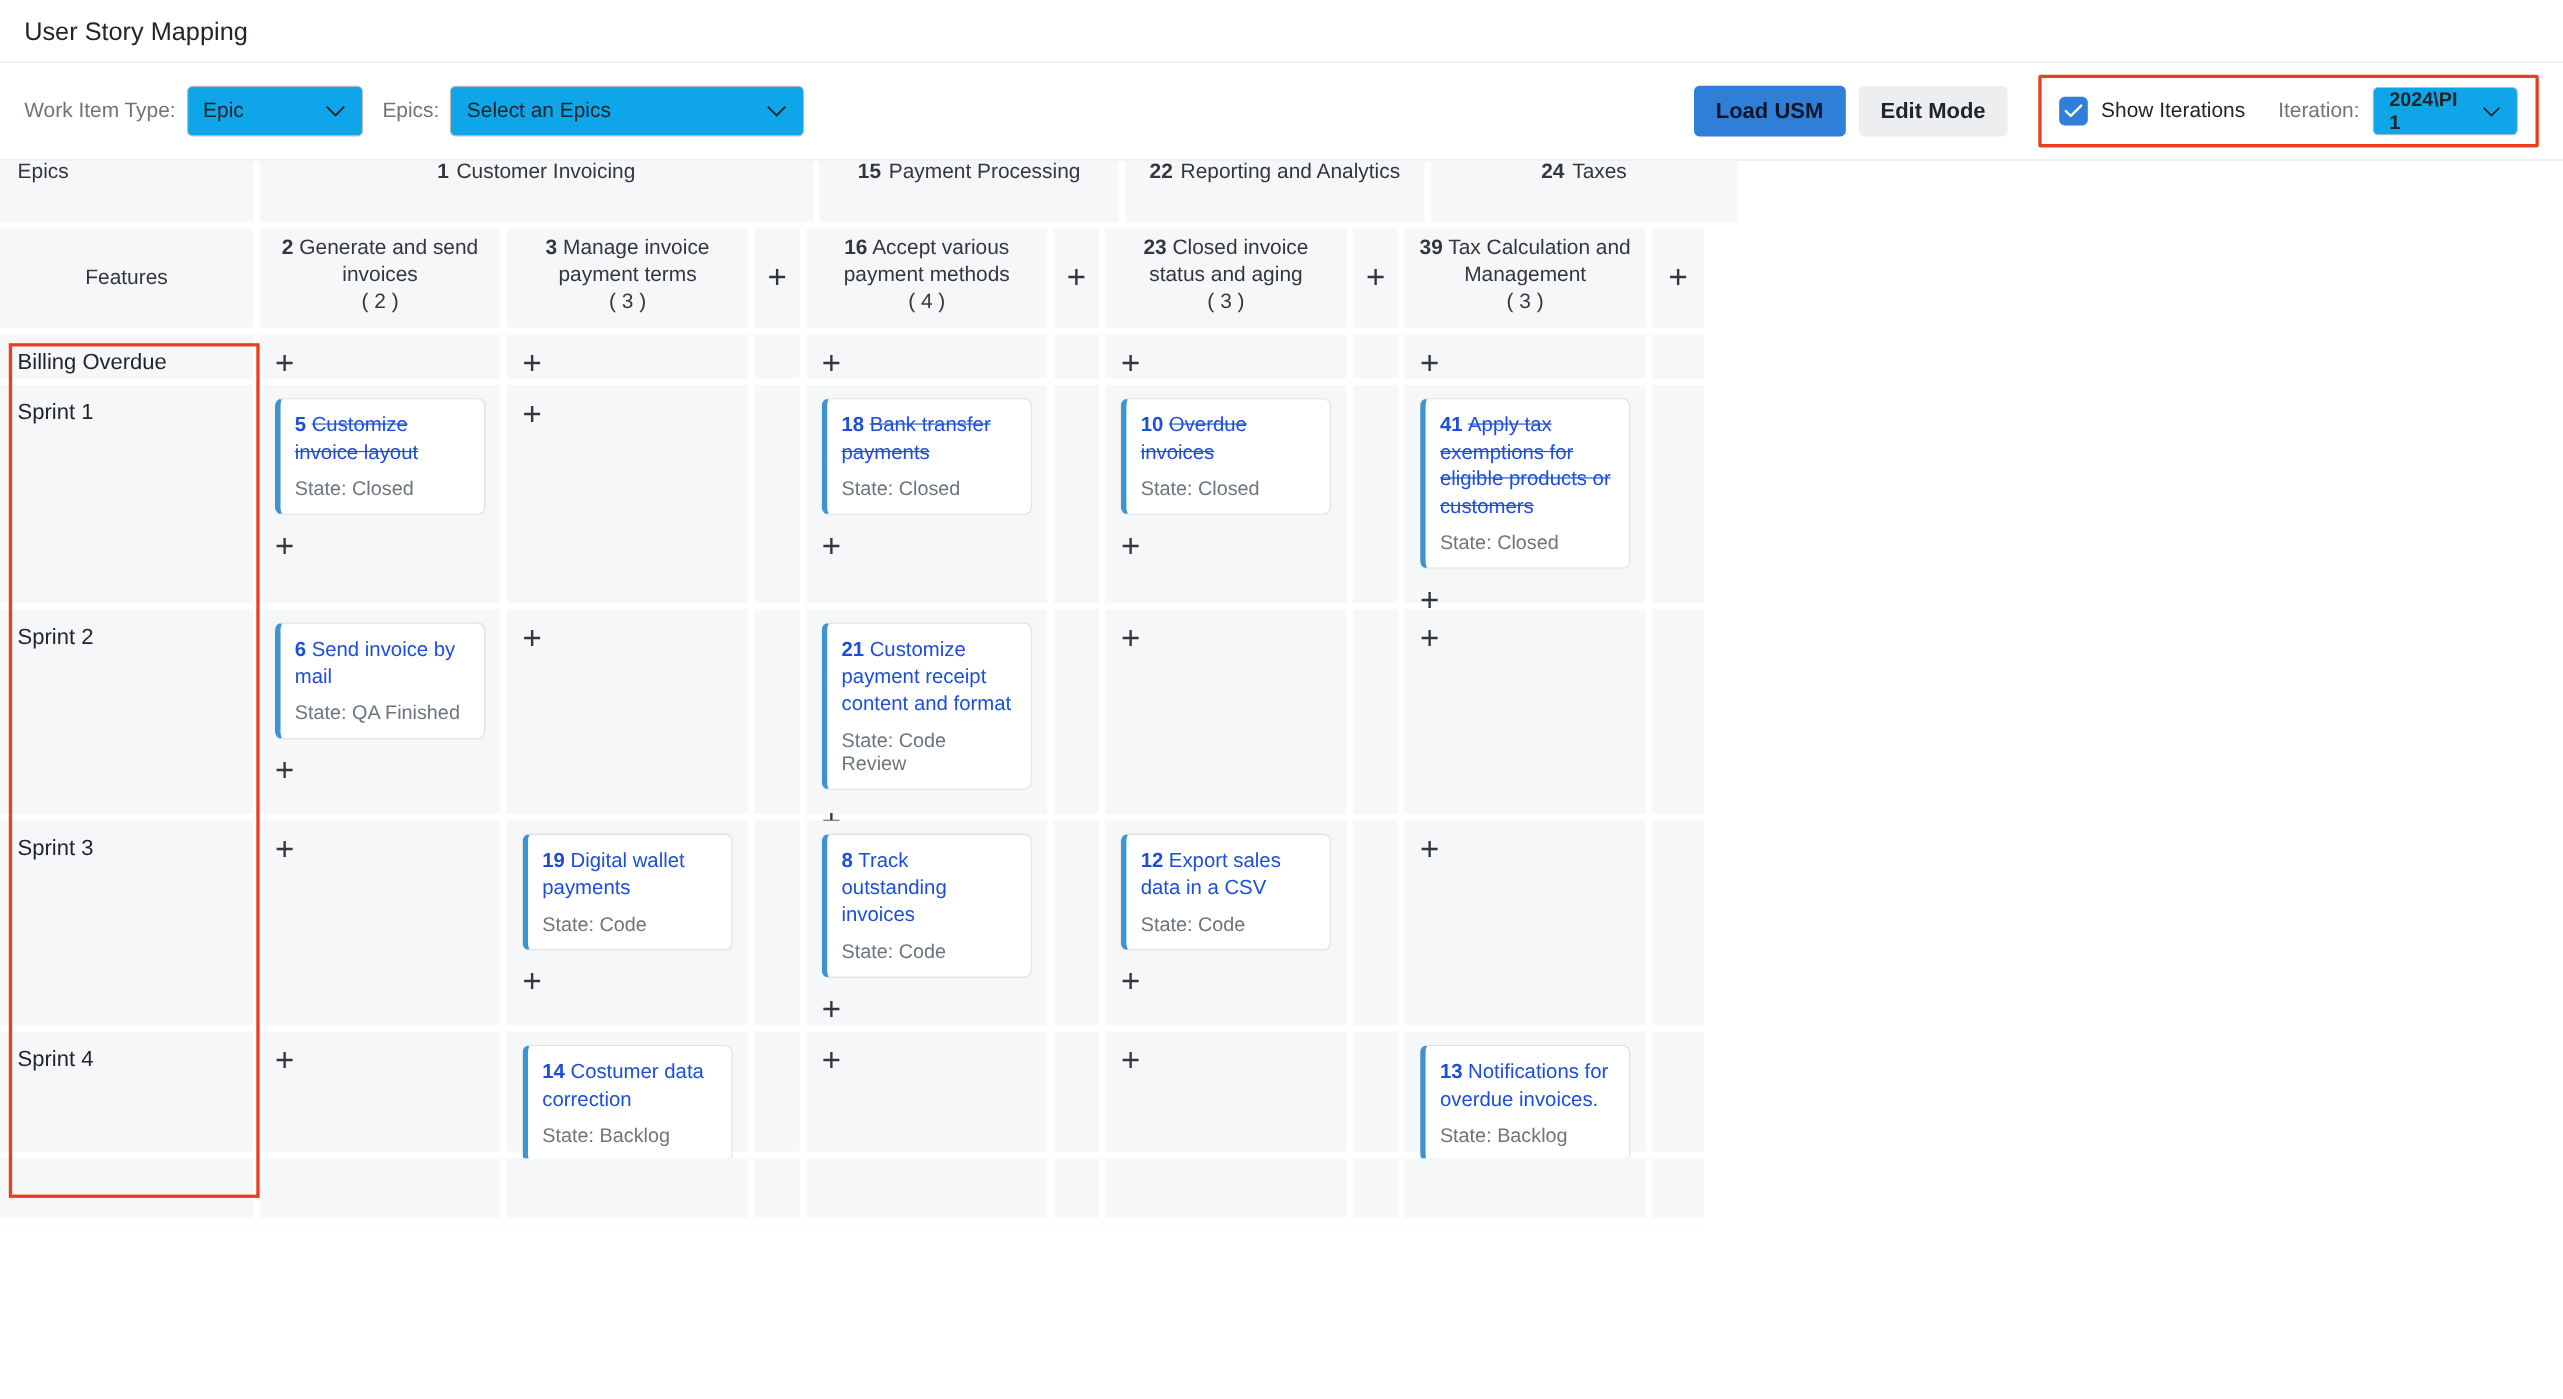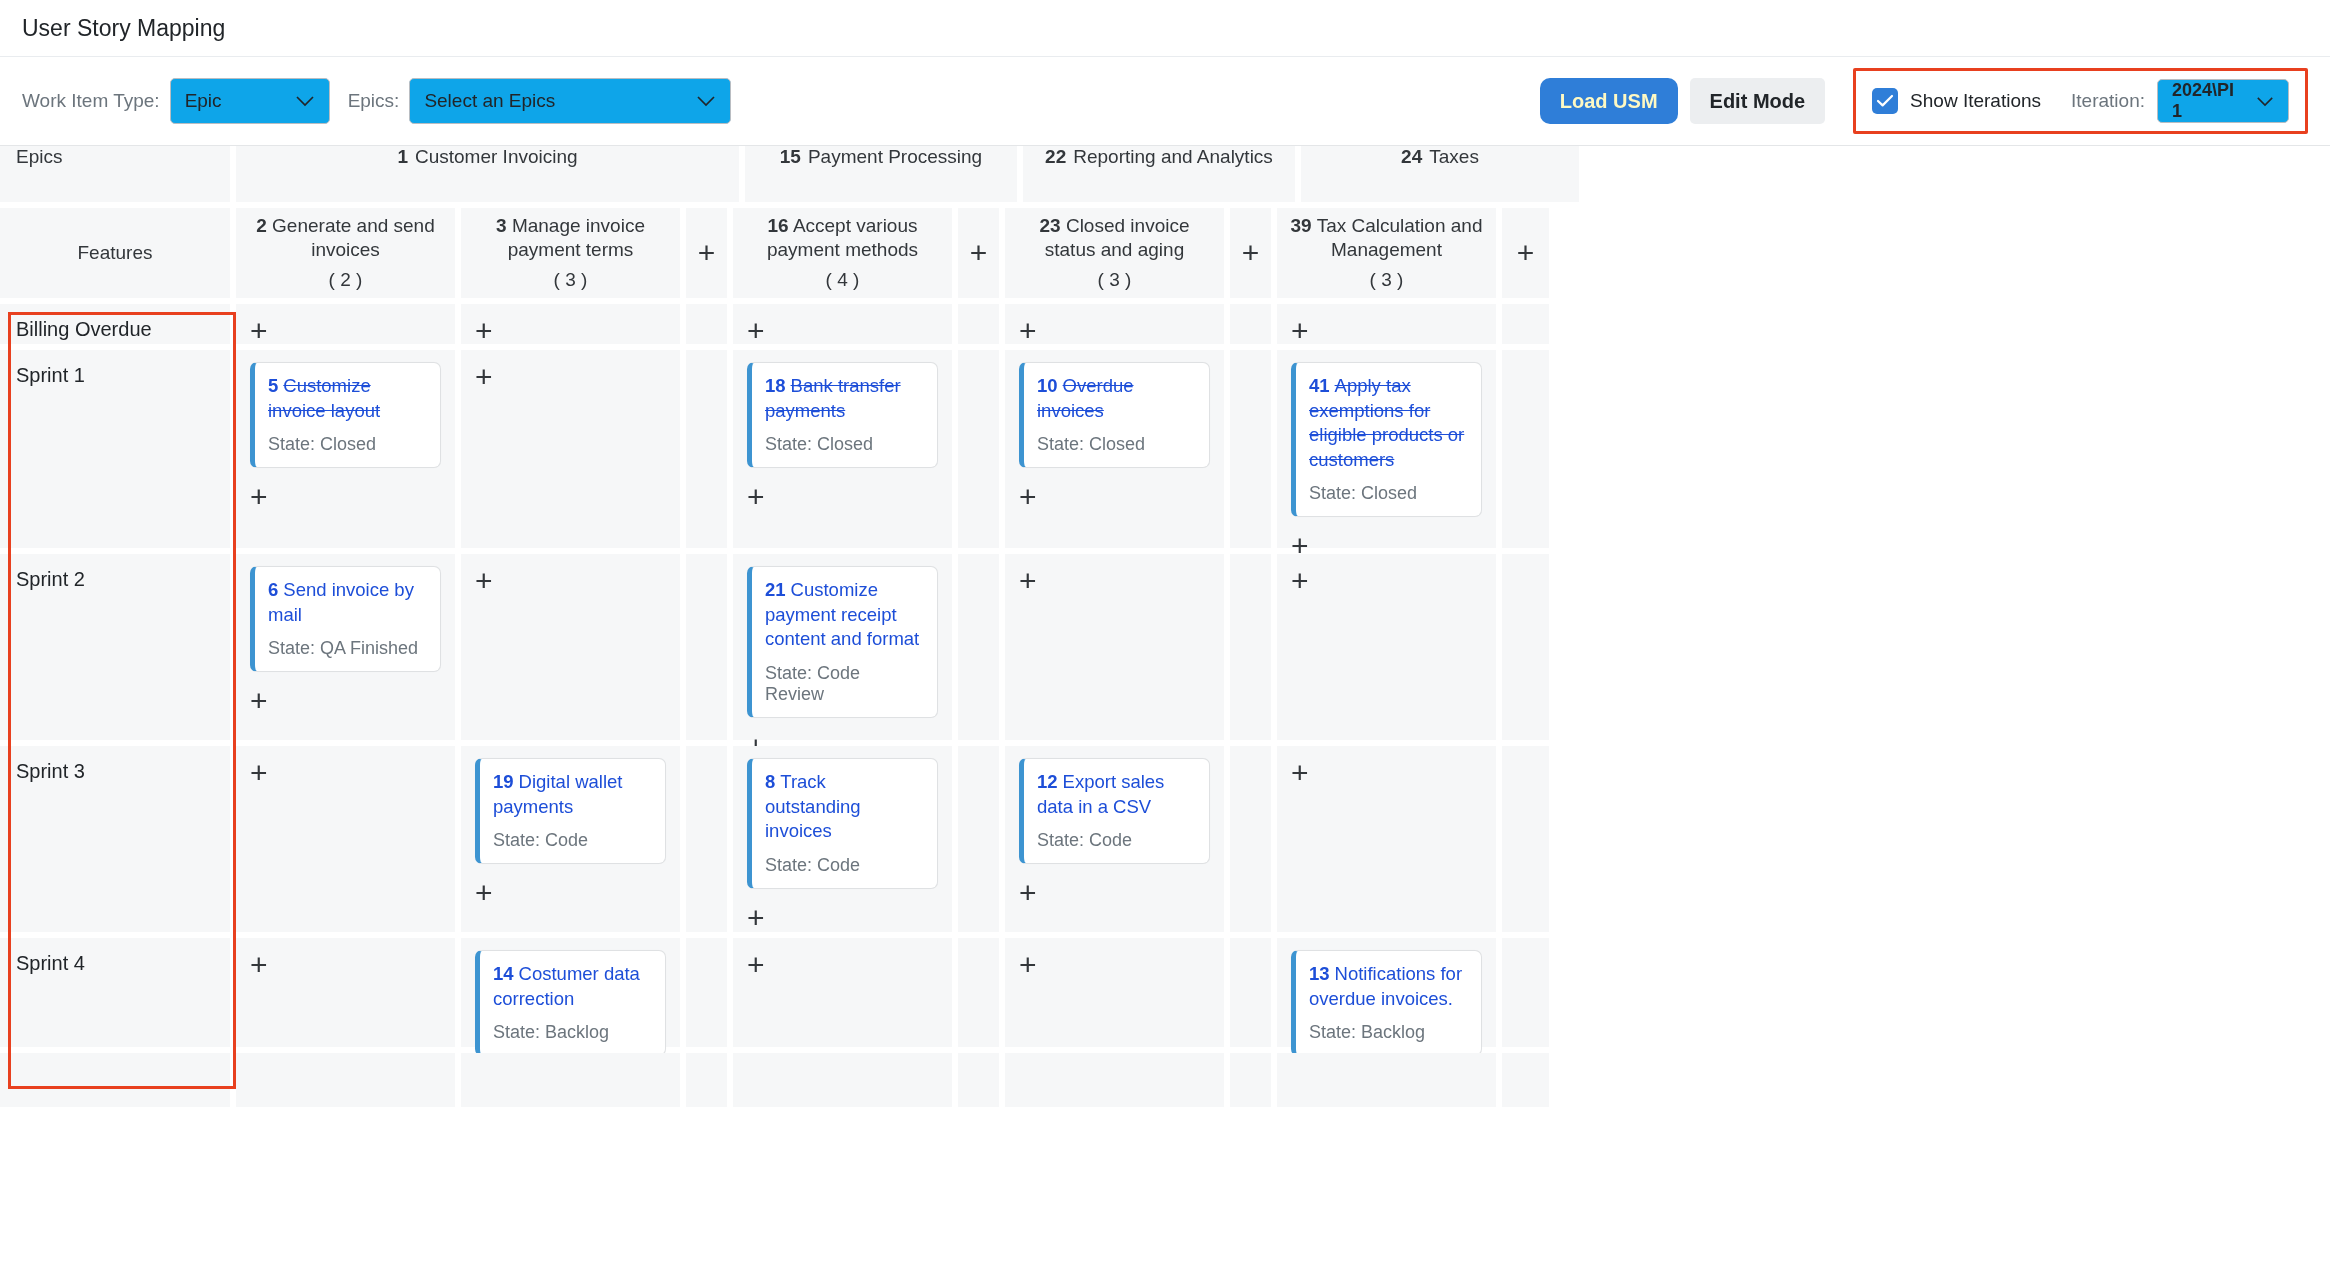--- a/index.html
+++ b/index.html
@@ -41,21 +41,21 @@
 
   .spacer { flex: 1 1 auto; }
 
   .btn {
     height: 46px; border-radius: 5px; border: none;
     font-size: 20px; font-weight: bold;
     padding: 0 20px; cursor: pointer;
     display:flex; align-items:center; justify-content:center;
     font-family: "Liberation Sans", sans-serif;
   }
-  #load-usm-button { background: #2f7ed8; color: #fef9c3; border-radius: 10px; }
+  #load-usm-button { background: #2f7ed8; color: #0f172a; }
   #edit-mode-button { background: #eceef0; color: #212529; margin-left: 12px; }
 
   
   #iterations-group {
     display: flex; align-items: center;
     border: 3px solid #e8401f;
     border-radius: 2px;
     padding: 10px 16px;
     margin-left: 28px;
     height: 66px;
@@ -92,21 +92,21 @@
     font-size: 19px; color: #33373b; display:flex; align-items:center;
     justify-content:center; width: 100%;
   }
   .epic-title .num { font-weight: bold; margin-right: 7px; }
   #epics-corner { padding-left: 16px; font-size: 19px; color: #33373b; }
 
   
   #feature-header-row .cell { height: 96px; }
   .feature-box {
     height: 100%; display:flex; flex-direction:column;
-    align-items:center; justify-content:space-between; text-align:center;
+    align-items:center; justify-content:flex-start; text-align:center;
     padding: 6px 10px; line-height: 1.28; font-size: 19px; color: #33373b;
   }
   .feature-box .num { font-weight: bold; }
   #features-corner {
     height: 100%; display:flex; align-items:center; justify-content:center;
     font-size: 19px; color: #33373b;
   }
 
   
   .row-label {

